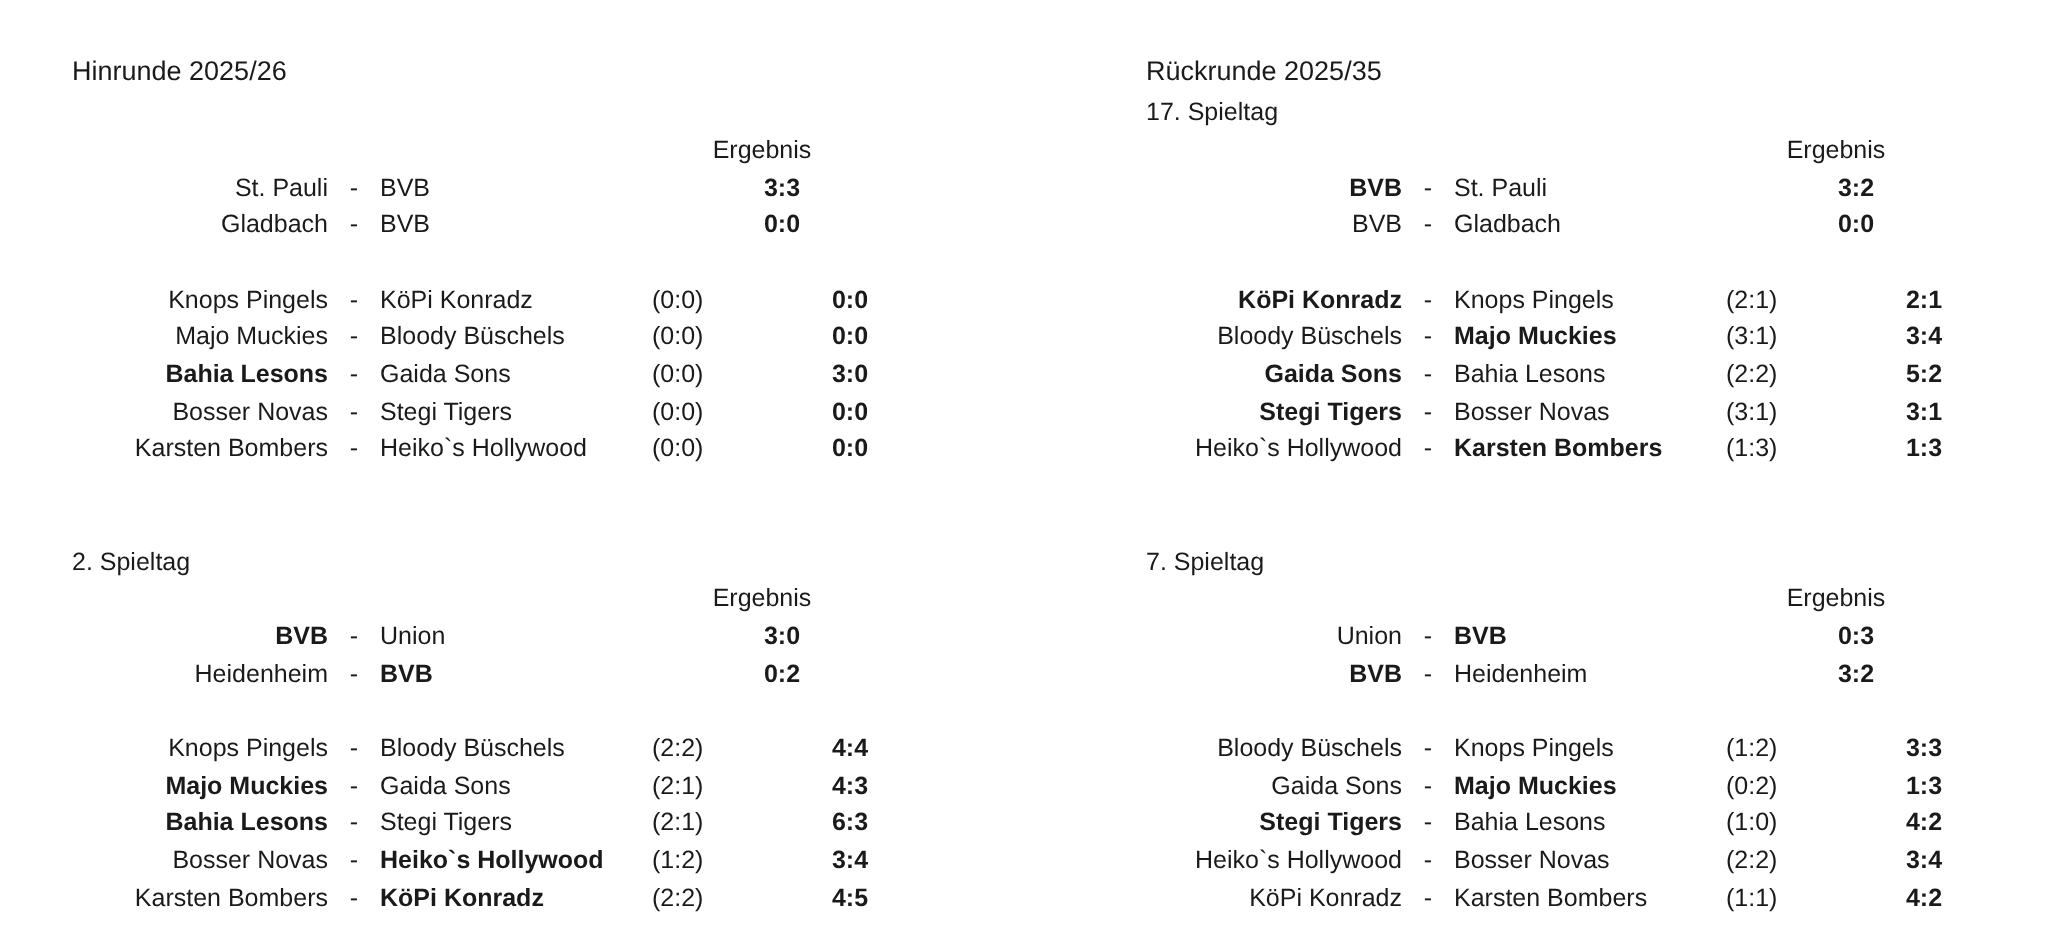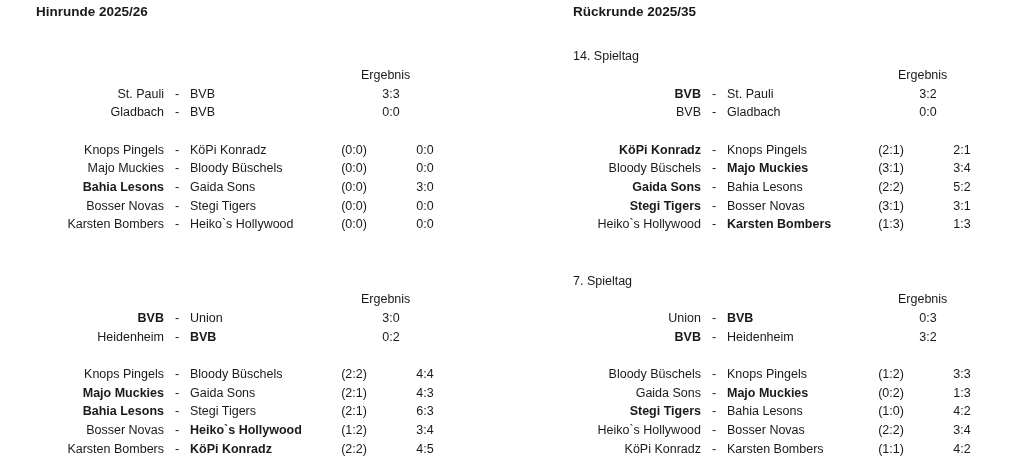--- a/index.html
+++ b/index.html
@@ -5,32 +5,32 @@
   html,body{margin:0;padding:0}
   body{
     width:1024px;height:473px;position:relative;overflow:hidden;
     background:var(--bg,#ffffff);color:var(--fg,#1a1a1a);
     font-family:"Liberation Sans","DejaVu Sans",sans-serif;
     font-size:12.5px;
   }
   .col{position:absolute;top:0;width:460px;height:473px}
   #col-0{left:36px}
   #col-1{left:573px}
-  .title{position:absolute;top:4px;left:0;font-weight:700;font-size:13.5px;white-space:nowrap}
+  .title{position:absolute;top:28px;left:0;font-weight:400;font-size:13.5px;white-space:nowrap}
   .row{position:absolute;left:0;width:100%;height:19px;line-height:19px}
   .cell{position:absolute;top:0;white-space:nowrap}
   .lab{left:0}
-  .hdr{left:325px;width:60px;text-align:left}
+  .hdr{left:315px;width:60px;text-align:center}
   .home{left:0;width:128px;text-align:right}
   .dash{left:128px;width:26px;text-align:center}
   .away{left:154px;width:170px;text-align:left}
-  .half{left:290px;width:56px;text-align:center}
+  .half{left:290px;width:56px;}
   .res-a{left:325px;width:60px;text-align:center}
   .res-b{left:357px;width:64px;text-align:center}
-  .ft{font-weight:400}
+  .ft{font-weight:700}
   .b{font-weight:700}
 </style>
 </head>
 <body style="--bg: #ffffff; --fg: #1a1a1a;">
 
 <div>
   <div class="col" id="col-0">
     <div class="title">Hinrunde 2025/26</div>
       <div class="row" style="top: 66px;">
         <span class="cell hdr">Ergebnis</span>
@@ -75,20 +75,23 @@
         <span class="cell half">(0:0)</span>
         <span class="cell res-b ft">0:0</span>
       </div>
       <div class="row" style="top: 215.4px;">
         <span class="cell home">Karsten Bombers</span>
         <span class="cell dash">-</span>
         <span class="cell away">Heiko`s Hollywood</span>
         <span class="cell half">(0:0)</span>
         <span class="cell res-b ft">0:0</span>
       </div>
+      <div class="row" style="top: 271.5px;">
+        <span class="cell lab">2. Spieltag</span>
+      </div>
       <div class="row" style="top: 290.1px;">
         <span class="cell hdr">Ergebnis</span>
       </div>
       <div class="row" style="top: 308.8px;">
         <span class="cell home b">BVB</span>
         <span class="cell dash">-</span>
         <span class="cell away">Union</span>
         <span class="cell res-a ft">3:0</span>
       </div>
       <div class="row" style="top: 327.5px;">
@@ -129,21 +132,21 @@
         <span class="cell home">Karsten Bombers</span>
         <span class="cell dash">-</span>
         <span class="cell away b">KöPi Konradz</span>
         <span class="cell half">(2:2)</span>
         <span class="cell res-b ft">4:5</span>
       </div>
     </div>
   <div class="col" id="col-1">
     <div class="title">Rückrunde 2025/35</div>
   <div class="row" style="top: 47.3px;">
-        <span class="cell lab">14. Spieltag</span>
+        <span class="cell lab">17. Spieltag</span>
       </div>
       <div class="row" style="top: 66px;">
         <span class="cell hdr">Ergebnis</span>
       </div>
       <div class="row" style="top: 84.7px;">
         <span class="cell home b">BVB</span>
         <span class="cell dash">-</span>
         <span class="cell away">St. Pauli</span>
         <span class="cell res-a ft">3:2</span>
       </div>

